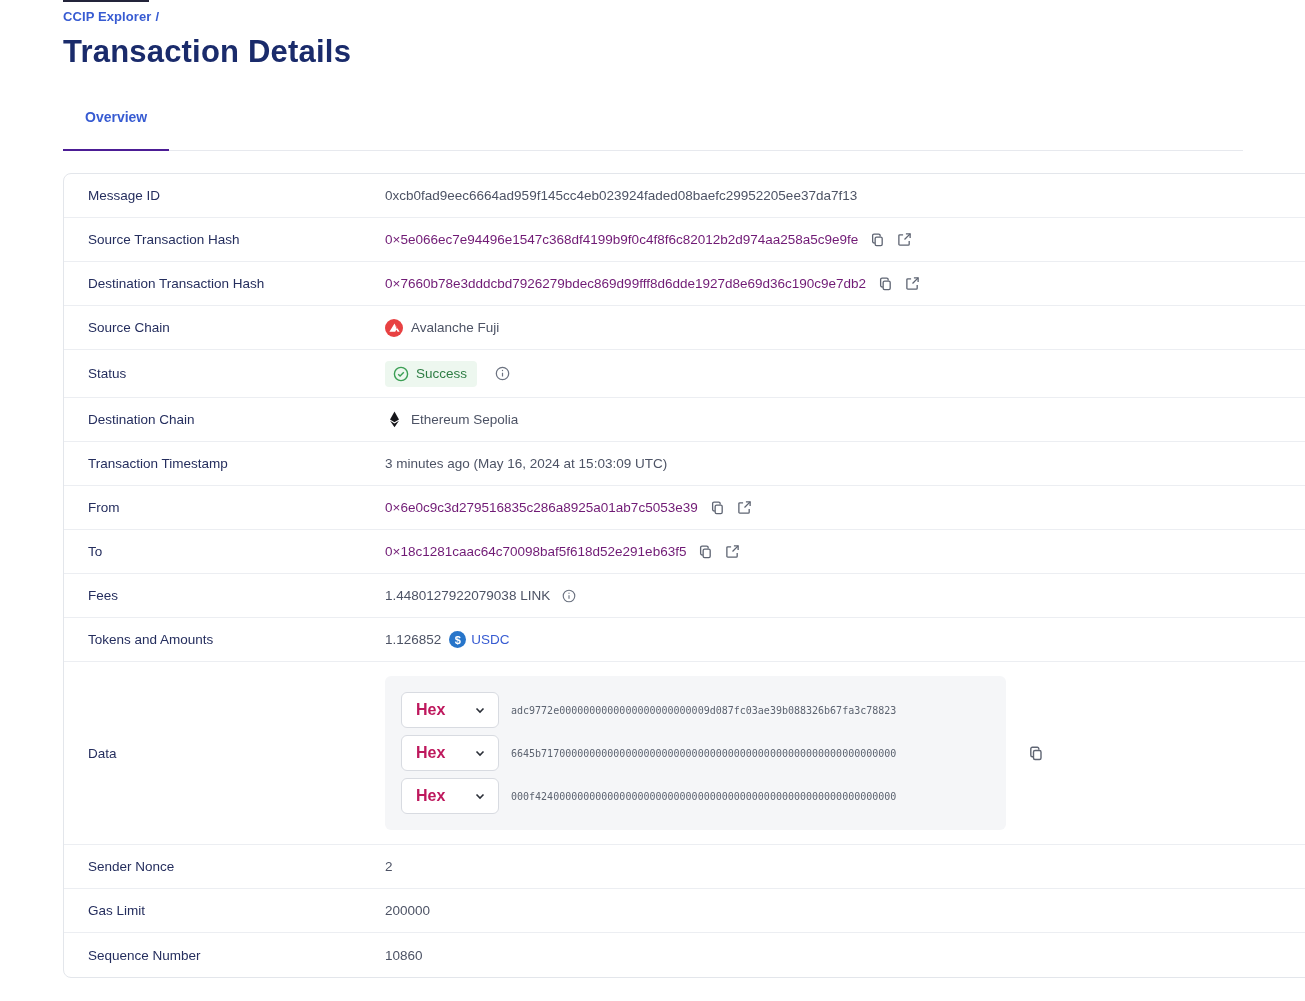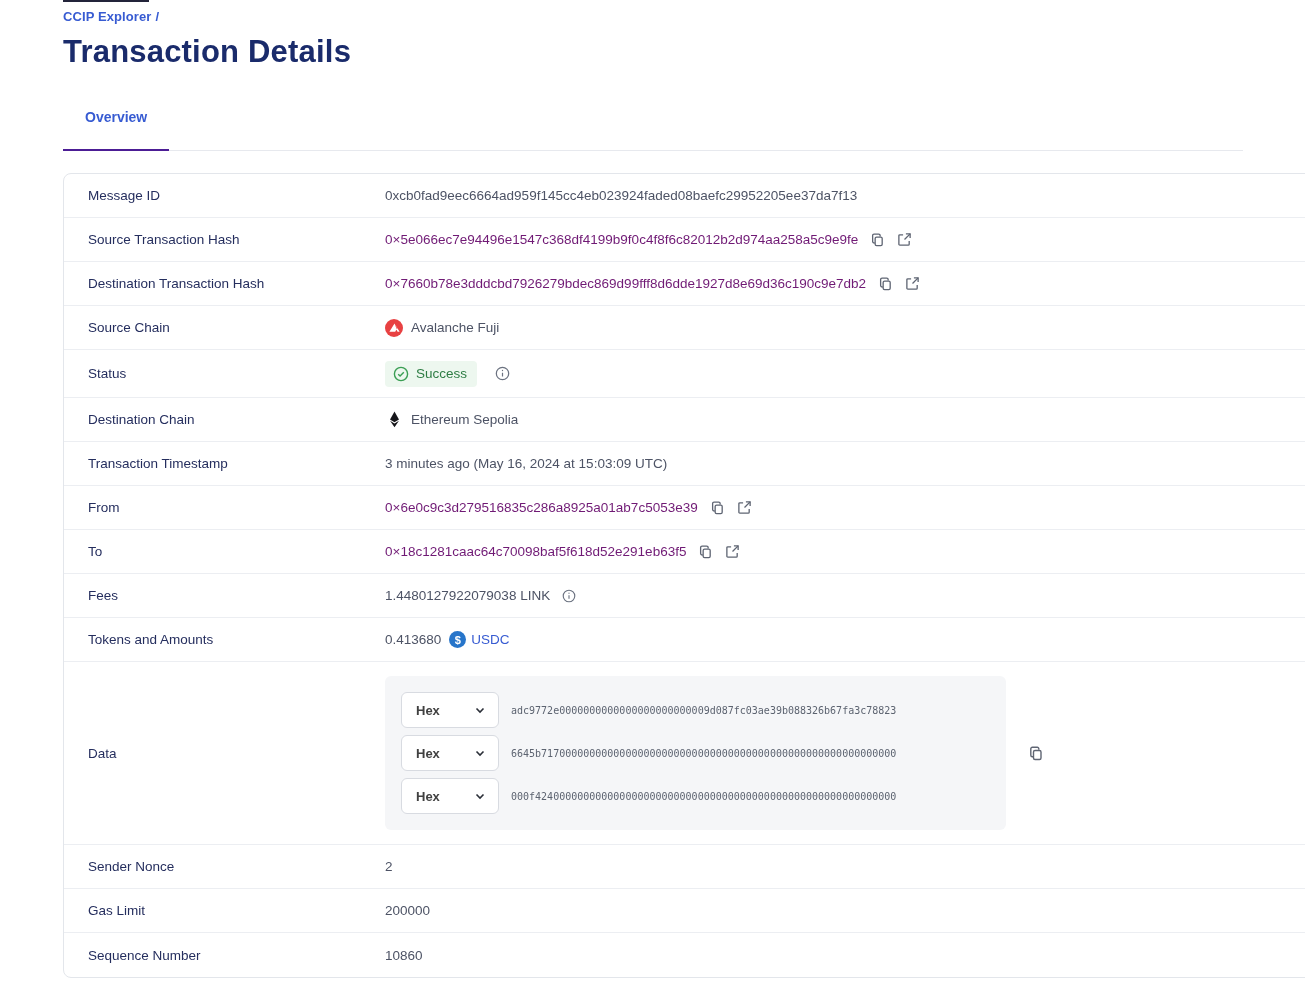--- a/index.html
+++ b/index.html
@@ -82,21 +82,21 @@
     background:#f5f6f8; border-radius:6px; padding:16px; width:621px;
   }
   .data-line{ display:flex; align-items:center; gap:12px; }
   .data-line + .data-line{ margin-top:7px; }
   .hex-select{
     width:98px; height:36px; background:#fff;
     border:1px solid #d8dbe1; border-radius:6px;
     display:flex; align-items:center; justify-content:space-between;
     padding:0 12px 0 14px; cursor:pointer; flex-shrink:0;
   }
-  .hex-select .sel-label{ font-size:13px; font-weight:700; color:#404040; }
+  .hex-select .sel-label{ font-size:16px; font-weight:700; color:#be185d; }
   .hex-text{
     font-family:"DejaVu Sans Mono","Liberation Mono",monospace;
     font-size:10px; color:#5c6370; white-space:nowrap;
   }
   .data-copy{ margin-left:14px; }
 </style>
 </head>
 <body>
 
 <div class="nav-fragment"></div>
@@ -264,21 +264,21 @@
               <line x1="8" y1="7.2" x2="8" y2="11.2"></line>
               <circle cx="8" cy="4.8" r="0.7" fill="#6b7280" stroke="none"></circle>
             </svg>
         </button>
       </div>
     </div>
 
     <div class="row">
       <div class="row-label">Tokens and Amounts</div>
       <div class="row-value">
-        <span class="value-plain">0.413680</span>
+        <span class="value-plain">1.126852</span>
         <span class="usdc-icon">$</span>
         <a href="#" class="token-link" style="margin-left:-3px;">USDC</a>
       </div>
     </div>
 
     <div class="row row-data">
       <div class="row-label">Data</div>
       <div class="row-value" style="align-items:center;">
         <div class="data-box">
           <div class="data-line">

